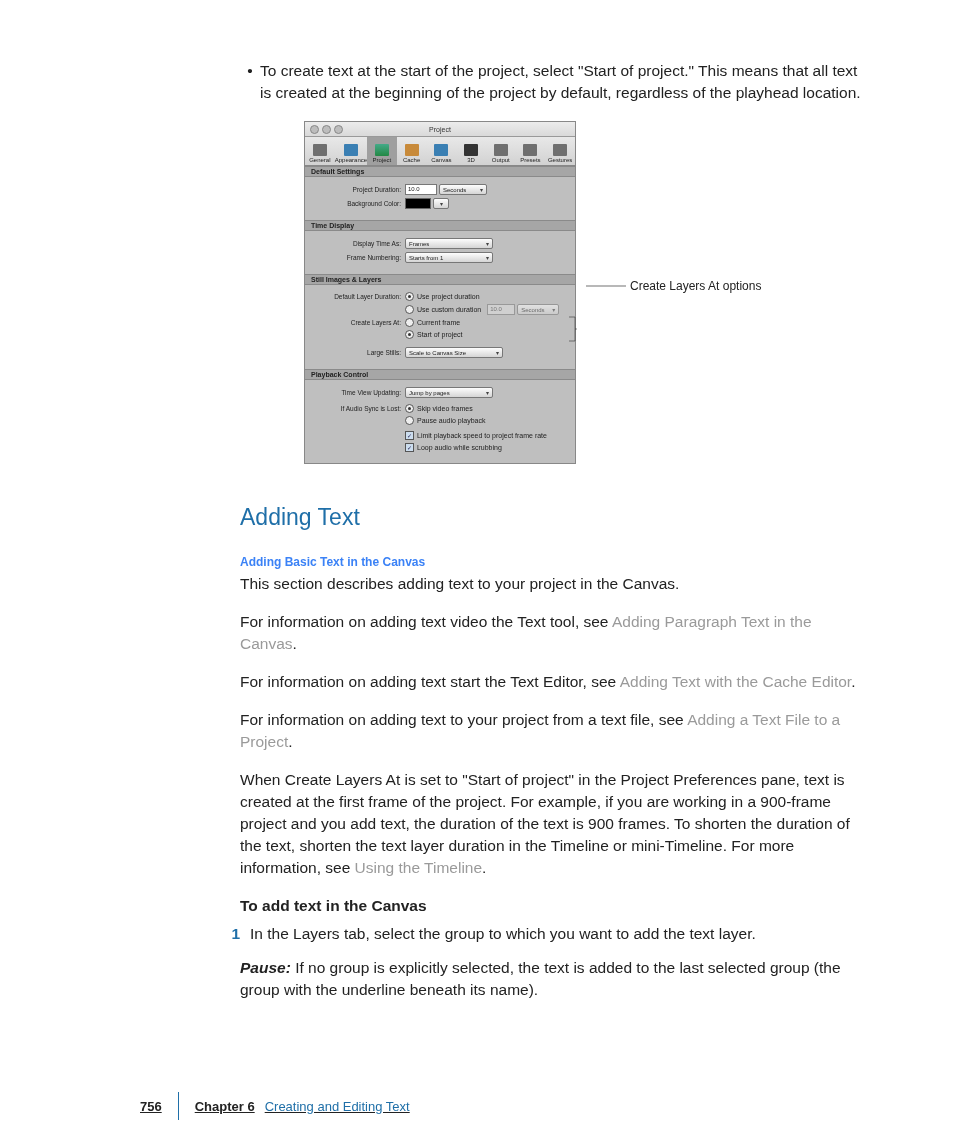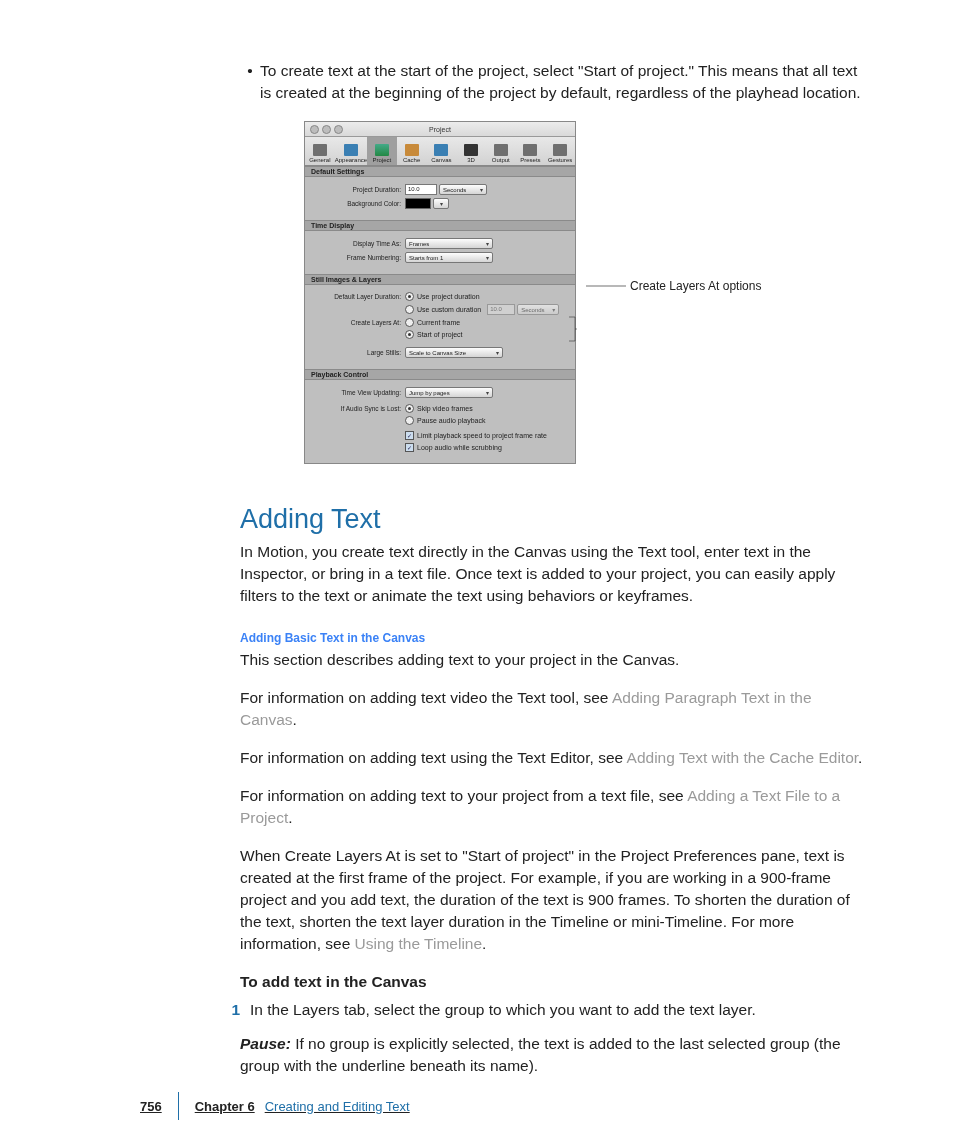--- a/index.html
+++ b/index.html
@@ -129,21 +129,21 @@
   .callout-line svg { flex-shrink:0; }
   .callout-text {
     font-size: 12px;
     color: #222;
     margin-left: 4px;
   }
 
   h1.heading1 {
     color: #1f6fa8;
     font-weight: 400;
-    font-size: 27px;
+    font-size: 23px;
     margin: 0 0 6px 0;
   }
   h2.heading2 {
     color: #3b82f6;
     font-weight: 600;
     font-size: 12px;
     margin: 24px 0 4px 0;
   }
   p.body {
     font-size: 15.5px;
@@ -356,31 +356,30 @@
 
     <div class="callout-line">
       <svg width="40" height="2">
           <line x1="0" y1="1" x2="40" y2="1" stroke="#333" stroke-width="0.7"></line>
         </svg>
       <div class="callout-text">Create Layers At options</div>
     </div>
   </div>
 
   <h1 class="heading1">Adding Text</h1>
-  <p class="body">In Motion, you create text directly in the Canvas using the Text tool, enter text in the Inspector, or bring in a text file. Once text is added to your project, you can easily apply filters to the text or animate the text using behaviors or keyframes.</p>
 
   <h2 class="heading2">Adding Basic Text in the Canvas</h2>
   <p class="body">This section describes adding text to your project in the Canvas.</p>
 
   <p class="body">
     <span>For information on adding text video the Text tool, see </span><span class="graylink">Adding Paragraph Text in the Canvas</span><span>.</span>
   </p>
 
   <p class="body">
-    <span>For information on adding text using the Text Editor, see </span><span class="graylink">Adding Text with the Cache Editor</span><span>.</span>
+    <span>For information on adding text start the Text Editor, see </span><span class="graylink">Adding Text with the Cache Editor</span><span>.</span>
   </p>
 
   <p class="body">
     <span>For information on adding text to your project from a text file, see </span><span class="graylink">Adding a Text File to a Project</span><span>.</span>
   </p>
 
   <p class="body">
     <span>When Create Layers At is set to "Start of project" in the Project Preferences pane, text is created at the first frame of the project. For example, if you are working in a 900-frame project and you add text, the duration of the text is 900 frames. To shorten the duration of the text, shorten the text layer duration in the Timeline or mini-Timeline. For more information, see </span><span class="graylink">Using the Timeline</span><span>.</span>
   </p>
 

